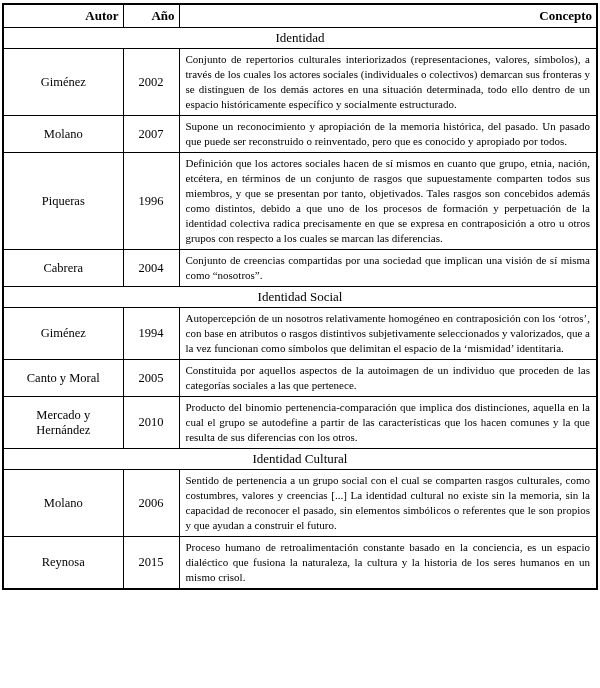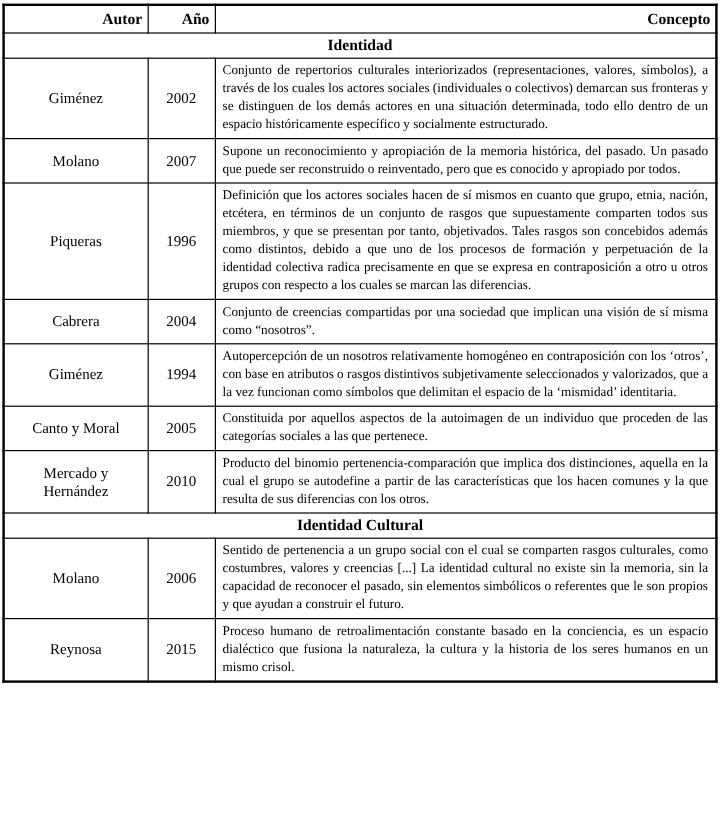--- a/index.html
+++ b/index.html
@@ -29,21 +29,21 @@
   col.col-autor { width: 120px; }
   col.col-anio  { width: 56px; }
   th.head {
     font-size: 13px;
     font-weight: bold;
     text-align: right;
     padding: 3px 4px;
   }
   tr.section-row td {
     font-size: 13px;
-    font-weight: bold;
+    font-weight: normal;
     text-align: center;
     padding: 2px 4px;
   }
   td.autor, td.anio {
     font-size: 12.5px;
     text-align: center;
     vertical-align: middle;
     padding: 2px 4px;
     line-height: 15px;
   }
@@ -92,20 +92,23 @@
         <td class="autor">Piqueras</td>
         <td class="anio">1996</td>
         <td class="concepto">Definición que los actores sociales hacen de sí mismos en cuanto que grupo, etnia, nación, etcétera, en términos de un conjunto de rasgos que supuestamente comparten todos sus miembros, y que se presentan por tanto, objetivados. Tales rasgos son concebidos además como distintos, debido a que uno de los procesos de formación y perpetuación de la identidad colectiva radica precisamente en que se expresa en contraposición a otro u otros grupos con respecto a los cuales se marcan las diferencias.</td>
       </tr>
       <tr>
         <td class="autor">Cabrera</td>
         <td class="anio">2004</td>
         <td class="concepto">Conjunto de creencias compartidas por una sociedad que implican una visión de sí misma como “nosotros”.</td>
       </tr>
 
+      <tr class="section-row">
+        <td colspan="3">Identidad Social</td>
+      </tr>
       <tr>
         <td class="autor">Giménez</td>
         <td class="anio">1994</td>
         <td class="concepto">Autopercepción de un nosotros relativamente homogéneo en contraposición con los ‘otros’, con base en atributos o rasgos distintivos subjetivamente seleccionados y valorizados, que a la vez funcionan como símbolos que delimitan el espacio de la ‘mismidad’ identitaria.</td>
       </tr>
       <tr>
         <td class="autor">Canto y Moral</td>
         <td class="anio">2005</td>
         <td class="concepto">Constituida por aquellos aspectos de la autoimagen de un individuo que proceden de las categorías sociales a las que pertenece.</td>
       </tr>

